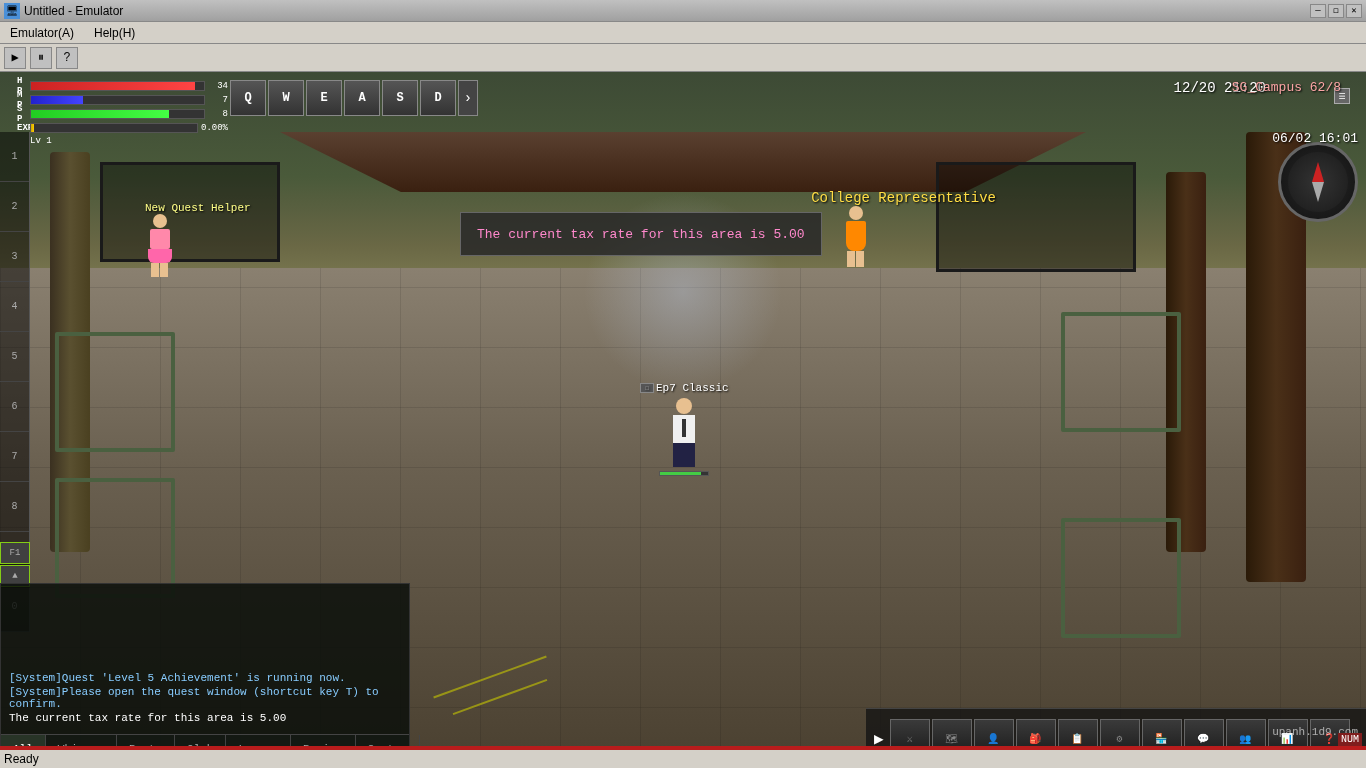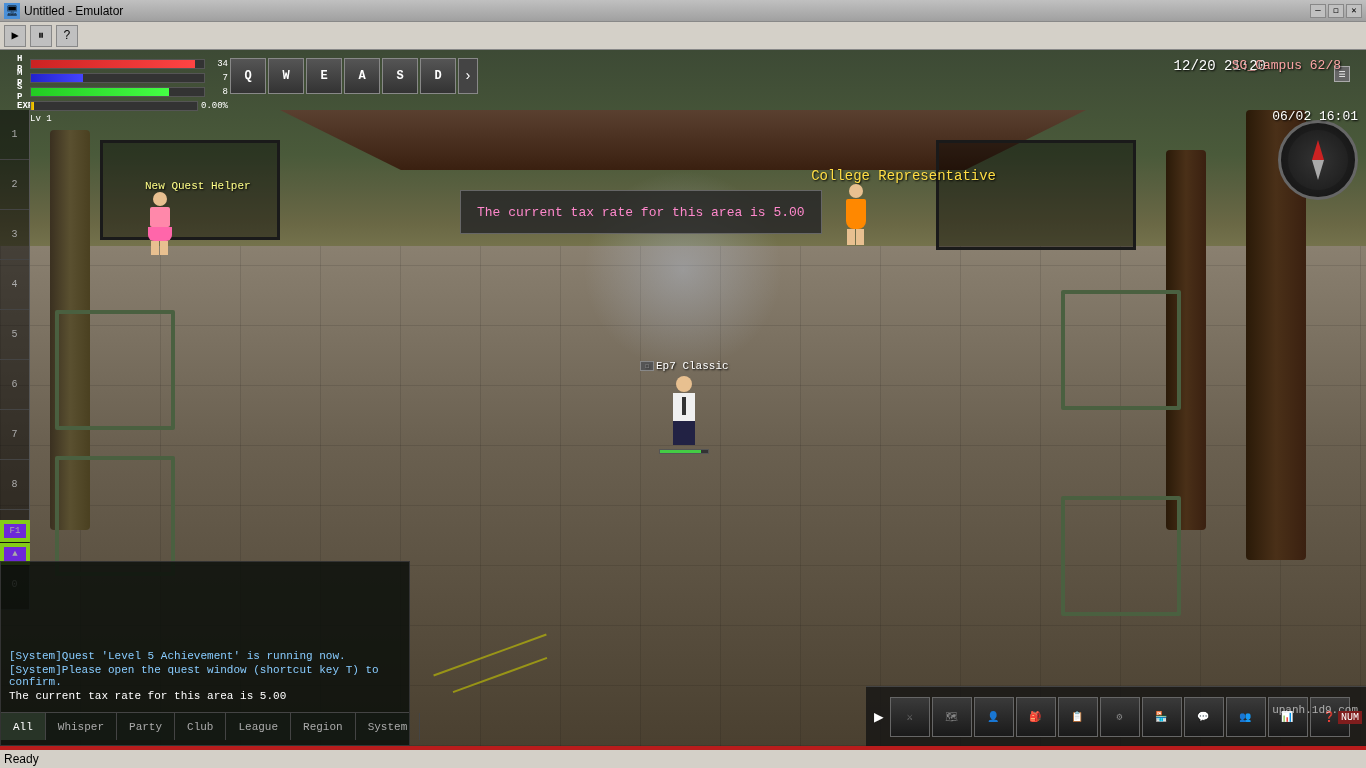--- a/index.html
+++ b/index.html
@@ -659,22 +659,22 @@
       position: absolute;
       bottom: 180px;
       left: 0;
       width: 30px;
       background: rgba(0,0,0,0.5);
       display: flex;
       flex-direction: column;
     }
     .left-panel-btn {
       height: 22px;
-      background: #6d28d9;
-      border: 4px solid #84cc16;
+      background: #404040;
+      border: 1px solid #84cc16;
       color: #aaa;
       font-size: 9px;
       display: flex; align-items: center; justify-content: center;
       cursor: pointer;
       margin-bottom: 1px;
     }
 
     
     .center-glow {
       position: absolute;
@@ -702,20 +702,24 @@
   <div class="window-title-bar">
     <div class="window-icon">🖥</div>
     <span class="window-title-text">Untitled - Emulator</span>
     <div class="window-controls">
       <div class="win-btn">─</div>
       <div class="win-btn">◻</div>
       <div class="win-btn">✕</div>
     </div>
   </div>
 
+  <div class="menu-bar">
+    <span class="menu-item">Emulator(A)</span>
+    <span class="menu-item">Help(H)</span>
+  </div>
 
   <div class="toolbar">
     <div class="toolbar-btn">▶</div>
     <div class="toolbar-btn">⏸</div>
     <div class="toolbar-btn">?</div>
   </div>
 
   <div class="game-viewport">
     <div class="game-bg"></div>
     <div class="stone-floor"></div>

